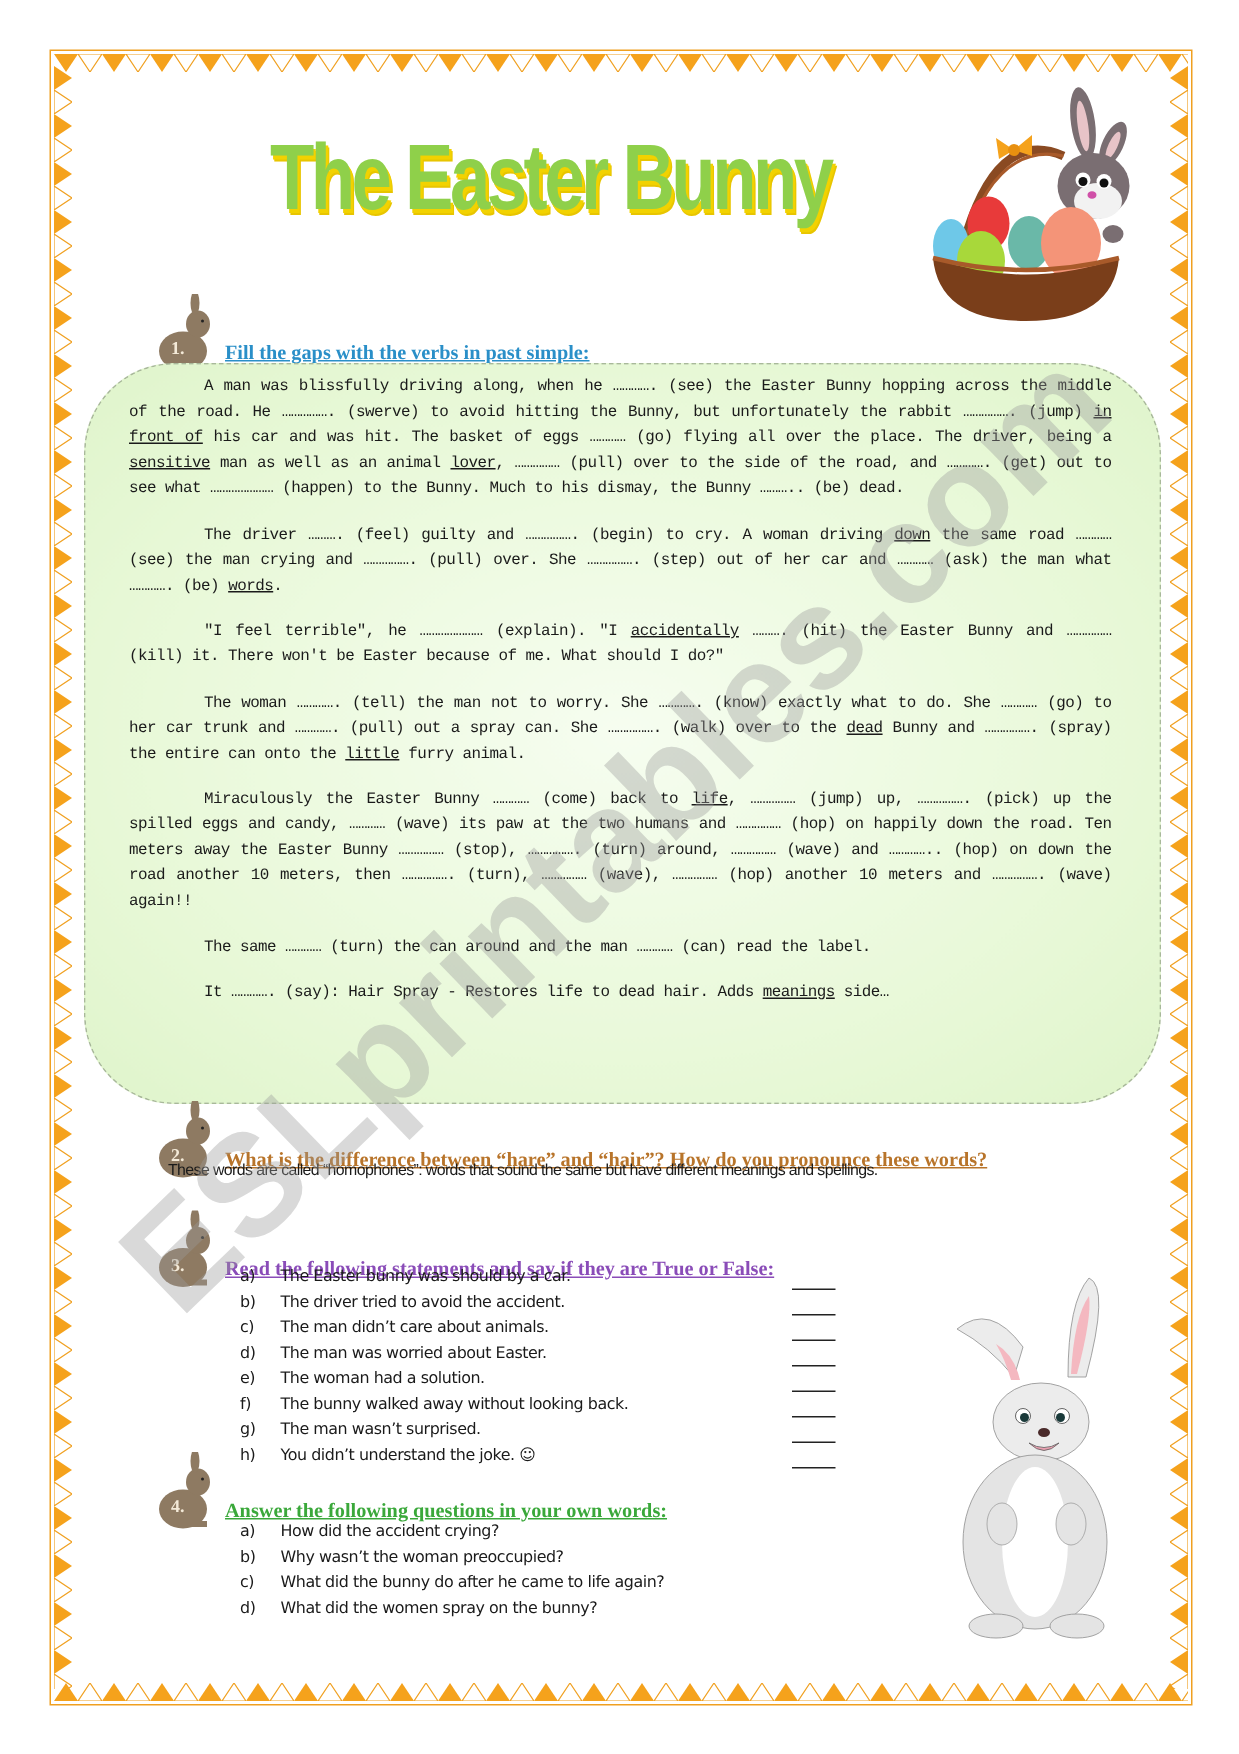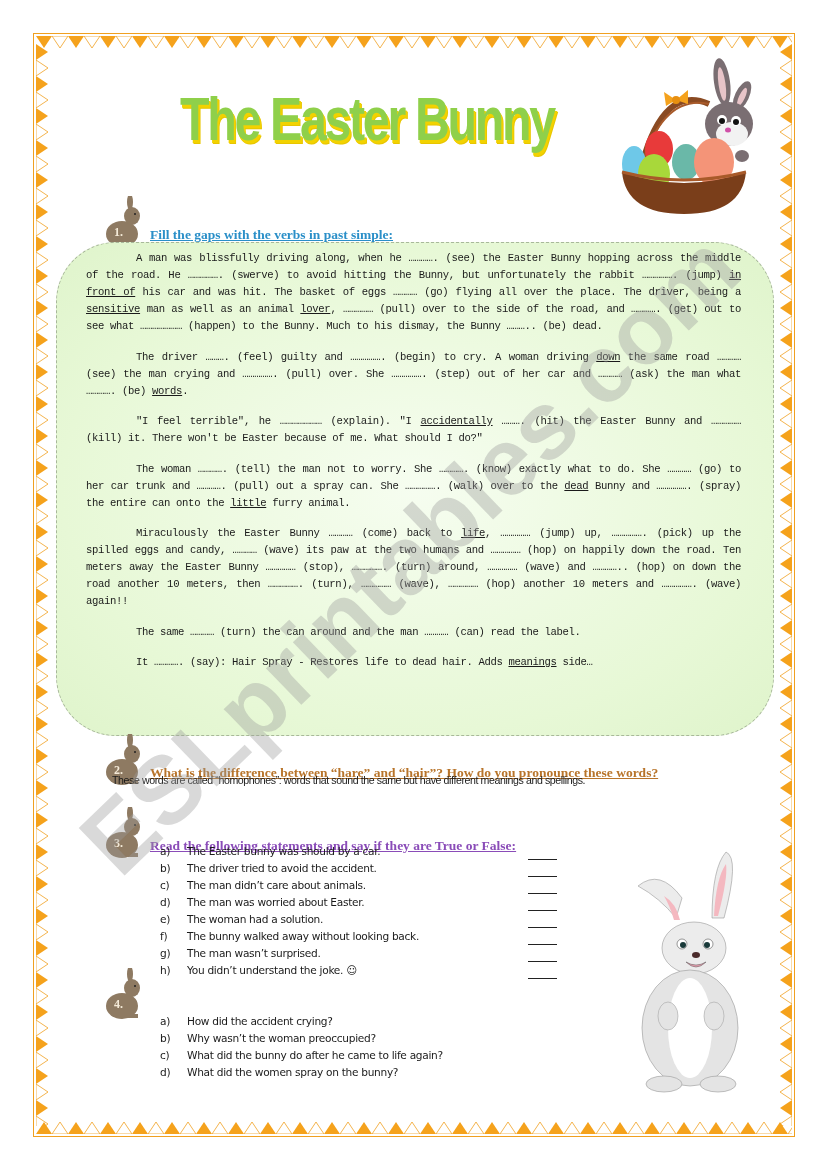--- a/index.html
+++ b/index.html
@@ -222,20 +222,21 @@
   <div class="rabbit-icon">
     <svg width="50" height="52" viewBox="0 0 50 52">
       <ellipse cx="22" cy="38" rx="16" ry="13" fill="#8e7a62"></ellipse>
       <ellipse cx="32" cy="20" rx="8" ry="9" fill="#8e7a62"></ellipse>
       <ellipse cx="30" cy="6" rx="3" ry="8" fill="#8e7a62"></ellipse>
       <rect x="24" y="46" width="14" height="4" fill="#8e7a62"></rect>
       <circle cx="35" cy="18" r="1" fill="#222"></circle>
     </svg>
     <span class="num">4.</span>
   </div>
+  <span class="head-text" style="color:#3aa83a;">Answer the following questions in your own words:</span>
 </div>
 <div class="list" style="top:1012px;">
   <div class="row">
       <span class="letter">a)</span>
       <span class="text">How did the accident crying?</span>
     </div>
   <div class="row">
       <span class="letter">b)</span>
       <span class="text">Why wasn’t the woman preoccupied?</span>
     </div>

